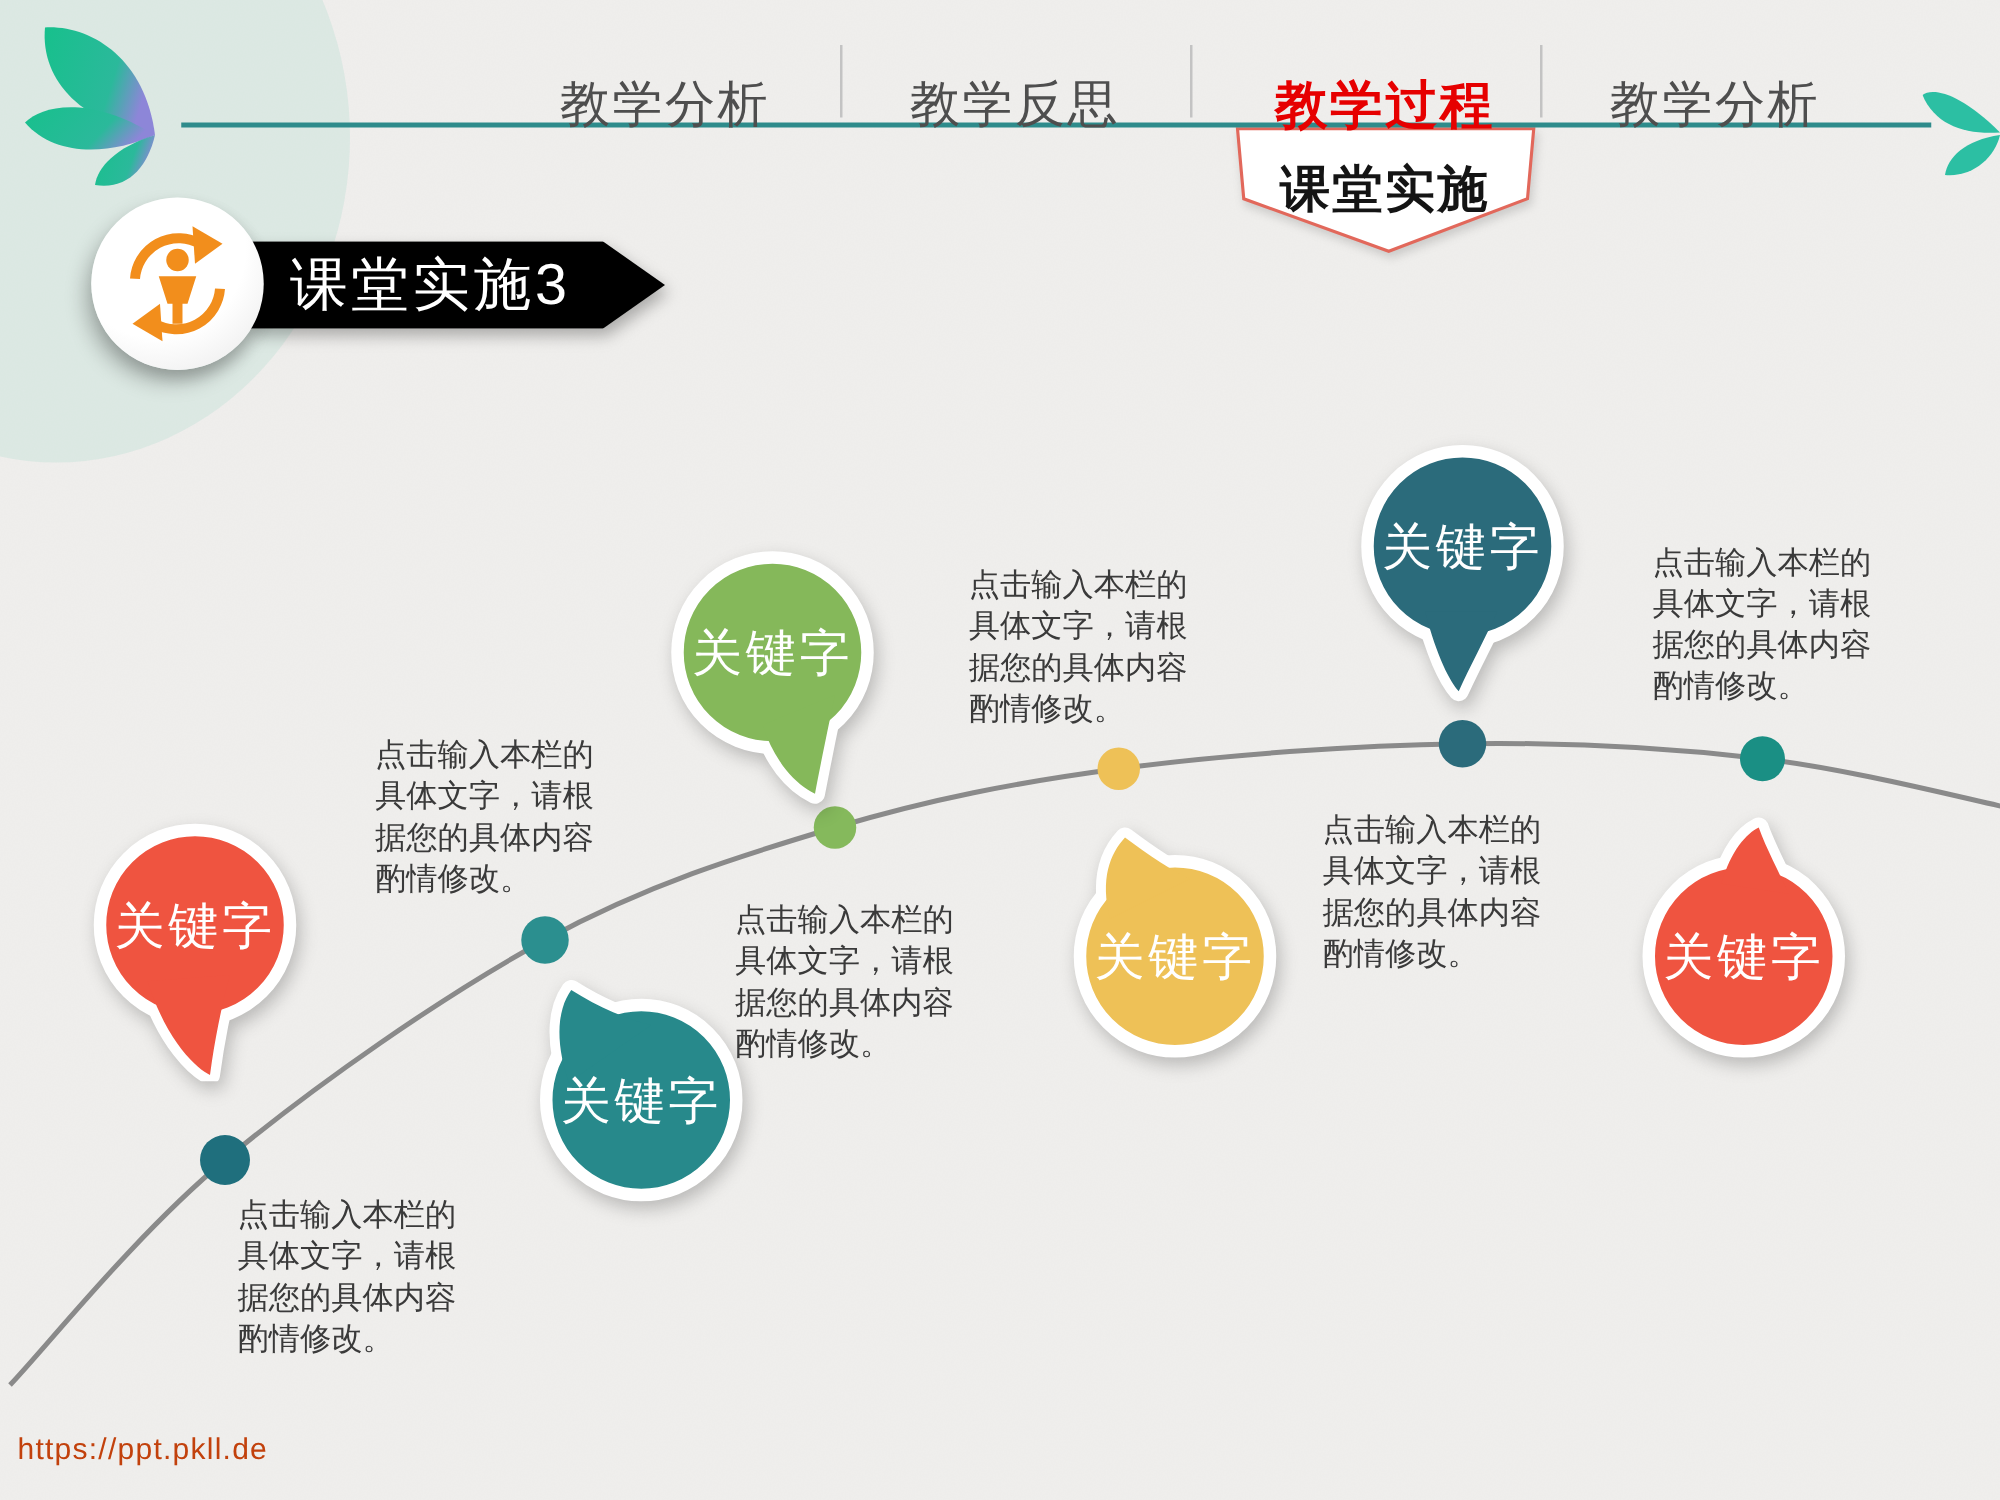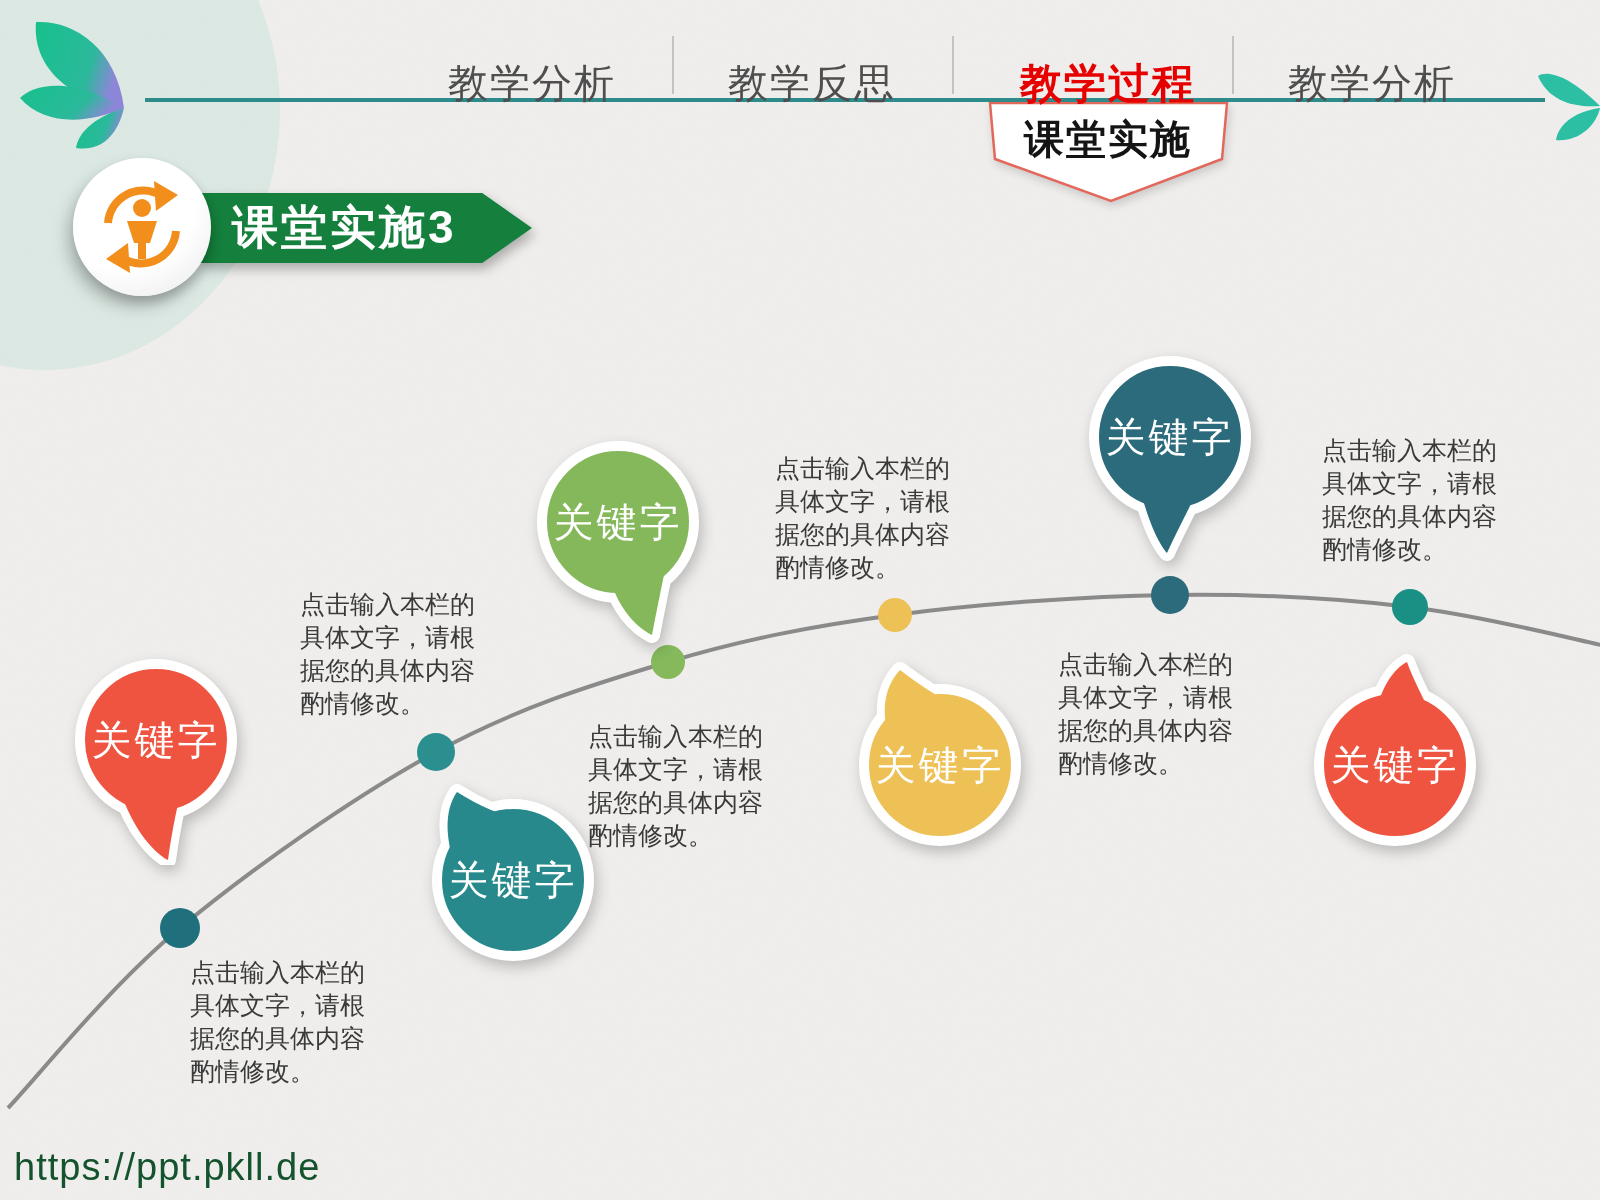--- a/index.html
+++ b/index.html
@@ -16,48 +16,48 @@
     border-radius:50%; background:rgba(188,224,213,.38); z-index:1;
   }
 
   
   .nav-tab{ position:absolute; top:42px; transform:translateX(-50%);
     font-size:40px; color:#4e4e4e; letter-spacing:2px; z-index:6; white-space:nowrap;margin-top:14px; }
   .nav-tab.active{ color:#e60000; font-weight:bold; font-size:42px; }
   .nav-sep{ position:absolute; top:36px; width:2px; height:58px; background:#c3c3c3; z-index:6; }
   .teal-line{ position:absolute; left:145px; top:98px; width:1400px; height:4px;
     background:#2e8b8b; z-index:5; }
-  .ribbon-label{ position:absolute; left:988px; top:112px; width:240px; text-align:center;
+  .ribbon-label{ position:absolute; left:988px; top:124px; width:240px; text-align:center;
     font-size:40px; font-weight:bold; color:#141414; letter-spacing:2px; z-index:7; }
 
   
   .badge-circle{ position:absolute; left:73px; top:158px; width:138px; height:138px;
     border-radius:50%; z-index:9;
     background:radial-gradient(circle at 38% 30%, #ffffff 55%, #e7e7e7 100%);
     box-shadow:-5px 10px 16px rgba(0,0,0,.25), 4px 6px 10px rgba(0,0,0,.12); }
   .badge-icon{ position:absolute; left:94px; top:179px; z-index:10; }
   .banner-wrap{ position:absolute; left:200px; top:193px; z-index:8;
     filter:drop-shadow(3px 6px 6px rgba(0,0,0,.28)); }
-  .banner{ width:332px; height:70px; background:#15803d;
+  .banner{ width:332px; height:70px; background:#000000;
     clip-path:polygon(0 0, 85% 0, 100% 50%, 85% 100%, 0 100%);
     display:flex; align-items:center; padding-left:32px;
-    font-size:46px; font-weight:bold; color:#ffffff; letter-spacing:3px; }
+    font-size:46px; font-weight:normal; color:#ffffff; letter-spacing:3px; }
 
   
   .curve-layer{ position:absolute; left:0; top:0; z-index:2; }
   .bubble{ position:absolute; width:220px; height:250px; z-index:4; }
   .bubble svg{ filter:drop-shadow(3px 6px 7px rgba(0,0,0,.22)); }
   .bubble-label{ position:absolute; left:0; top:0; width:220px; height:250px;
     display:flex; align-items:center; justify-content:center;
     font-size:40px; color:#ffffff; letter-spacing:3px; white-space:nowrap; }
   .desc{ position:absolute; width:192px; font-size:25px; line-height:33px;
     color:#3a3a3a; z-index:3; word-break:break-all; }
 
-  .watermark{ position:absolute; left:14px; top:1146px; font-size:38px;
-    color:#14532d; letter-spacing:1px; z-index:5; }
+  .watermark{ position:absolute; left:14px; top:1146px; font-size:24px;
+    color:#c2410c; letter-spacing:1px; z-index:5; }
 
   .leaf-tl{ position:absolute; left:6px; top:6px; z-index:6; }
   .leaf-r{ position:absolute; left:1538px; top:46px; z-index:6; }
 </style>
 </head>
 <body>
 
 <svg class="noise" width="1600" height="1200">
   <filter id="nz">
       <feTurbulence type="fractalNoise" baseFrequency="0.8" numOctaves="2"></feTurbulence>

